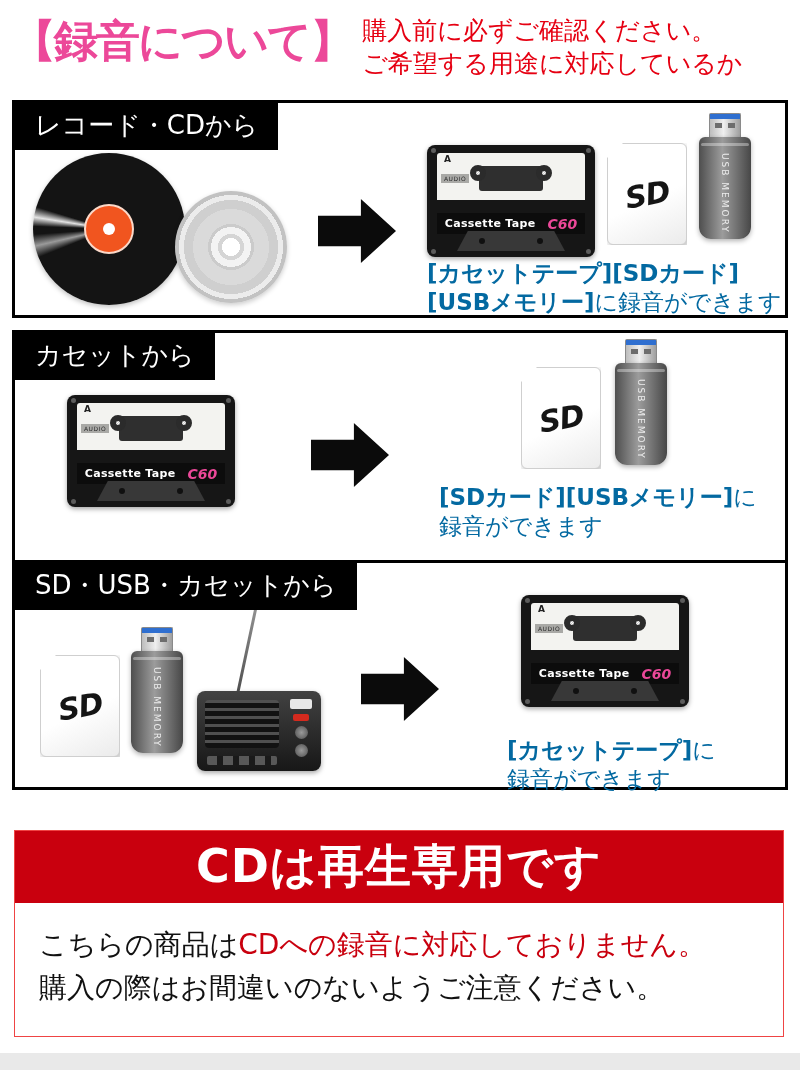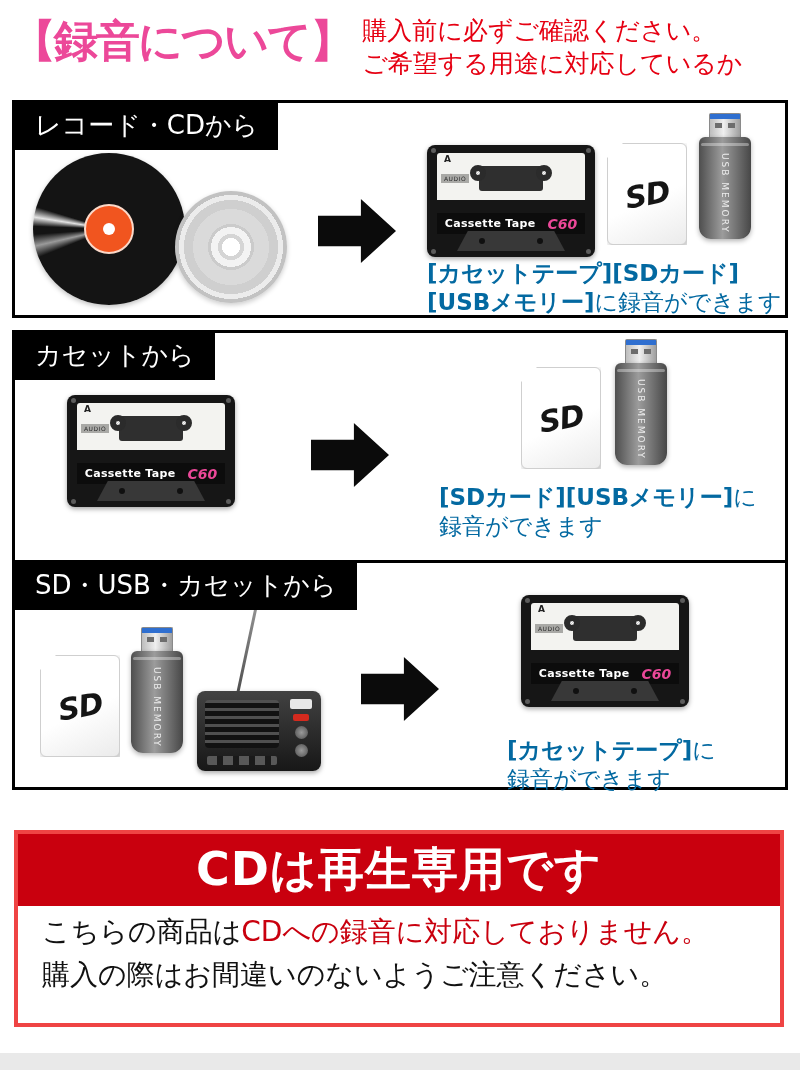--- a/index.html
+++ b/index.html
@@ -121,24 +121,24 @@
 
   
   .p3-sd { left:25px; top:92px; }
   .p3-usb { left:116px; top:64px; }
   .p3-radio { left:182px; top:46px; }
   .p3-arrow { left:346px; top:94px; }
   .p3-cassette { left:506px; top:32px; }
   .p3-caption { left:492px; top:150px;margin-top:23px; }
 
   
-  .cd-notice { position:absolute; left:14px; top:830px; width:770px; border:4px solid #ef4444; background:#fff; }
+  .cd-notice { position:absolute; left:14px; top:830px; width:770px; border:1px solid #ef4444; background:#fff; }
   .cd-notice-head { background:#c9000e; height:72px; display:flex; align-items:center; justify-content:center; }
   .cd-notice-title { color:#fff; font-size:46px; font-weight:bold; letter-spacing:1px; }
-  .cd-notice-body { padding:4px 24px 26px; font-size:28px; line-height:1.55; color:#111; }
+  .cd-notice-body { padding:20px 24px 26px; font-size:28px; line-height:1.55; color:#111; }
   .cd-notice-body .red { color:#c9000e; }
 
   .footer-strip { position:absolute; left:0; top:1053px; width:800px; height:17px; background:#e9e9e9; }
 </style>
 </head>
 <body>
 
 <div class="page">
 
   <div class="header">

